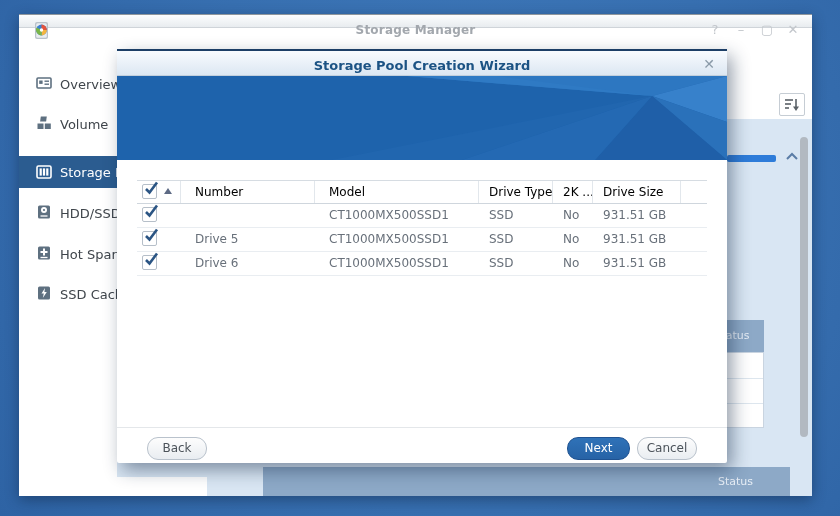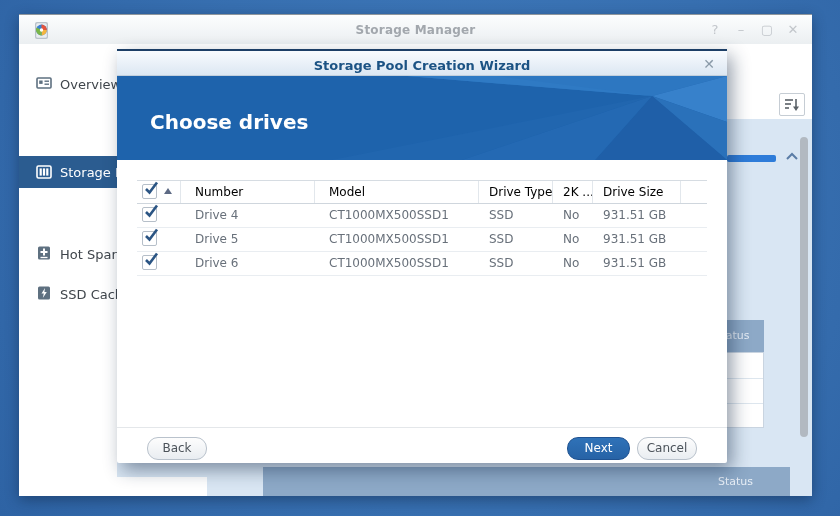--- a/index.html
+++ b/index.html
@@ -4,21 +4,21 @@
 <style>
   html,body{margin:0;padding:0;}
   body{width:840px;height:516px;position:relative;overflow:hidden;
        font-family:"DejaVu Sans","Liberation Sans",sans-serif;
        background:radial-gradient(circle at 55% 40%, #3f7abc 0%, #376fb0 55%, #2e63a4 100%);}
   .abs{position:absolute;}
 
   
   #window{left:19px;top:14px;width:793px;height:482px;background:#ffffff;
           box-shadow:0 4px 14px rgba(10,30,60,.45);border-radius:2px;}
-  #titlebar{left:0;top:0;width:100%;height:36px;
+  #titlebar{left:0;top:0;width:100%;height:14px;
             background:linear-gradient(#fcfdfe,#e8ecef);
             border-top:1px solid #8f969c;border-bottom:1px solid #cfd4d9;box-sizing:border-box;}
   #win-title{width:100%;text-align:center;top:8px;font-size:12px;font-weight:bold;color:#a2a7ad;letter-spacing:.2px;}
   .winctl{top:7px;font-size:13px;color:#c2c6cb;width:18px;text-align:center;cursor:default;}
   #ctl-help{right:88px;} #ctl-min{right:62px;} #ctl-max{right:36px;} #ctl-close{right:10px;}
   #app-icon{left:13px;top:6px;}
 
   
   #content{left:0;top:30px;width:100%;height:452px;background:#d9e6f3;overflow:hidden;}
   #content-topstrip{left:0;top:0;width:100%;height:75px;background:#ffffff;}
@@ -155,33 +155,56 @@
         <svg width="16" height="16" viewBox="0 0 16 16">
             <rect x="1" y="3" width="14" height="10" rx="1" fill="none" stroke="#5e7080" stroke-width="1.6"></rect>
             <rect x="3.2" y="5.5" width="3.4" height="3.4" fill="#5e7080"></rect>
             <line x1="8.5" y1="6.2" x2="13" y2="6.2" stroke="#5e7080" stroke-width="1.4"></line>
             <line x1="8.5" y1="9.2" x2="13" y2="9.2" stroke="#5e7080" stroke-width="1.4"></line>
           </svg>
       </span>
       <span class="lbl">Overview</span>
     </div>
 
+    <div id="si-1" class="abs side-item">
+      <span class="icn">
+        <svg width="16" height="16" viewBox="0 0 16 16">
+            <g fill="#5e7080">
+              <rect x="5" y="1.5" width="6" height="5" transform="skewX(-8)"></rect>
+              <rect x="1.5" y="8.5" width="6" height="5.5"></rect>
+              <rect x="8.8" y="8.5" width="6" height="5.5"></rect>
+            </g>
+          </svg>
+      </span>
+      <span class="lbl">Volume</span>
+    </div>
 
     <div id="si-2" class="abs side-item sel">
       <span class="icn">
         <svg width="16" height="16" viewBox="0 0 16 16">
             <rect x="1" y="2" width="14" height="12" rx="1.5" fill="none" stroke="#ffffff" stroke-width="1.6"></rect>
             <rect x="3.6" y="4.4" width="2.2" height="7.2" fill="#fff"></rect>
             <rect x="6.9" y="4.4" width="2.2" height="7.2" fill="#fff"></rect>
             <rect x="10.2" y="4.4" width="2.2" height="7.2" fill="#fff"></rect>
           </svg>
       </span>
       <span class="lbl">Storage P</span>
     </div>
 
+    <div id="si-3" class="abs side-item">
+      <span class="icn">
+        <svg width="16" height="16" viewBox="0 0 16 16">
+            <rect x="2" y="1.5" width="12" height="13" rx="1.5" fill="#5e7080"></rect>
+            <circle cx="8" cy="6" r="3" fill="#fff"></circle>
+            <circle cx="8" cy="6" r="1.1" fill="#5e7080"></circle>
+            <line x1="4.5" y1="12" x2="11.5" y2="12" stroke="#fff" stroke-width="1.3"></line>
+          </svg>
+      </span>
+      <span class="lbl">HDD/SSD</span>
+    </div>
 
     <div id="si-4" class="abs side-item">
       <span class="icn">
         <svg width="16" height="16" viewBox="0 0 16 16">
             <rect x="2" y="1.5" width="12" height="13" rx="1.5" fill="#5e7080"></rect>
             <rect x="7" y="3.5" width="2" height="7" fill="#fff"></rect>
             <rect x="4.5" y="6" width="7" height="2" fill="#fff"></rect>
             <line x1="4.5" y1="12.5" x2="11.5" y2="12.5" stroke="#fff" stroke-width="1.3"></line>
           </svg>
       </span>
@@ -211,21 +234,20 @@
       <svg width="610" height="84" viewBox="0 0 610 84">
         <rect width="610" height="84" fill="#1e63ac"></rect>
         <polygon points="290,0 610,0 535,20" fill="#2d77c1"></polygon>
         <polygon points="610,0 610,46 535,20" fill="#3781cb"></polygon>
         <polygon points="610,46 610,84 535,20" fill="#2a71ba"></polygon>
         <polygon points="610,84 478,84 535,20" fill="#1f5fa8"></polygon>
         <polygon points="478,84 345,84 535,20" fill="#2469b3"></polygon>
         <polygon points="345,84 215,84 535,20" fill="#2166af"></polygon>
         <polygon points="290,0 380,0 535,20" fill="#2f7ac4"></polygon>
       </svg>
-      <div id="dlg-heading" class="abs">Choose drives</div>
     </div>
 
     <div id="tbl" class="abs">
       <div id="thead">
         <div class="hcell c0">
           <span class="cb">
             <svg width="15" height="15" viewBox="0 0 15 15">
                 <polyline points="3,8 6.5,11.5 14,1.5" fill="none" stroke="#2b5584" stroke-width="2.6"></polyline>
               </svg>
           </span>
@@ -240,21 +262,20 @@
       </div>
 
       <div class="trow">
         <div class="ccell c0">
             <span class="cb">
               <svg width="15" height="15" viewBox="0 0 15 15">
                 <polyline points="3,8 6.5,11.5 14,1.5" fill="none" stroke="#2b5584" stroke-width="2.6"></polyline>
               </svg>
             </span>
           </div>
-        <div class="ccell c1">Drive 4</div>
         <div class="ccell c2">CT1000MX500SSD1</div>
         <div class="ccell c3">SSD</div>
         <div class="ccell c4">No</div>
         <div class="ccell c5">931.51 GB</div>
       </div>
 
       <div class="trow">
         <div class="ccell c0">
             <span class="cb">
               <svg width="15" height="15" viewBox="0 0 15 15">

